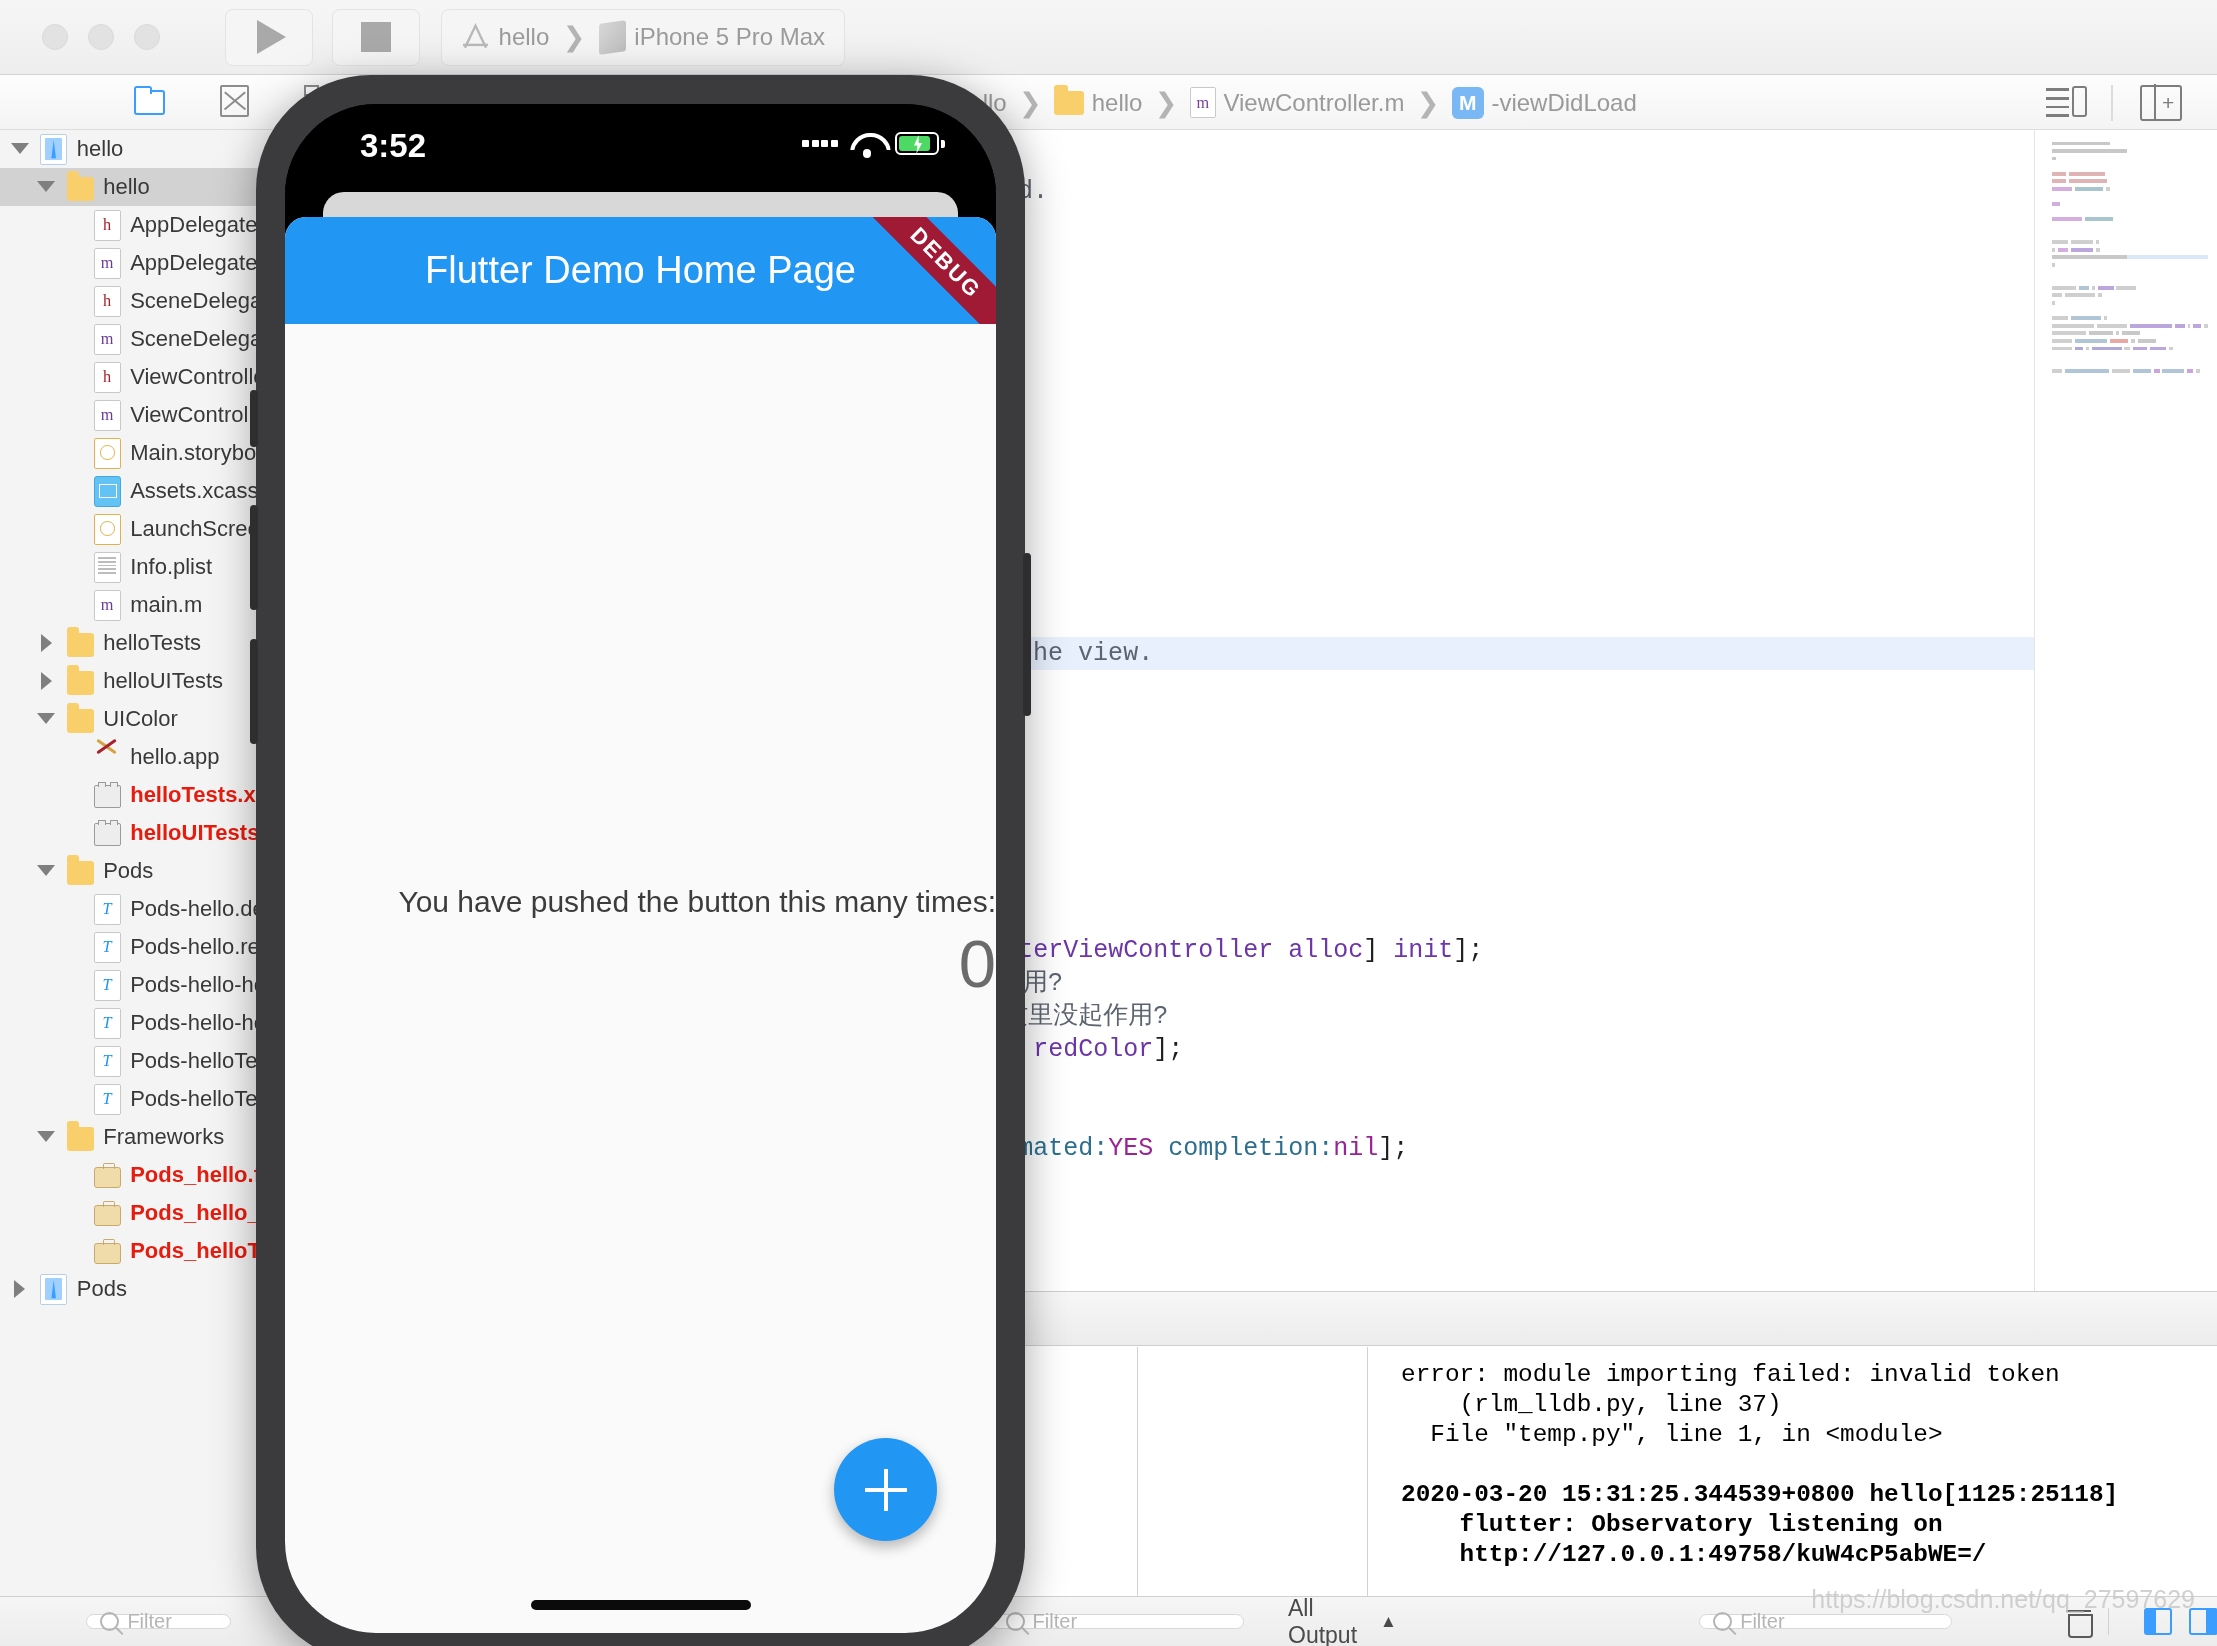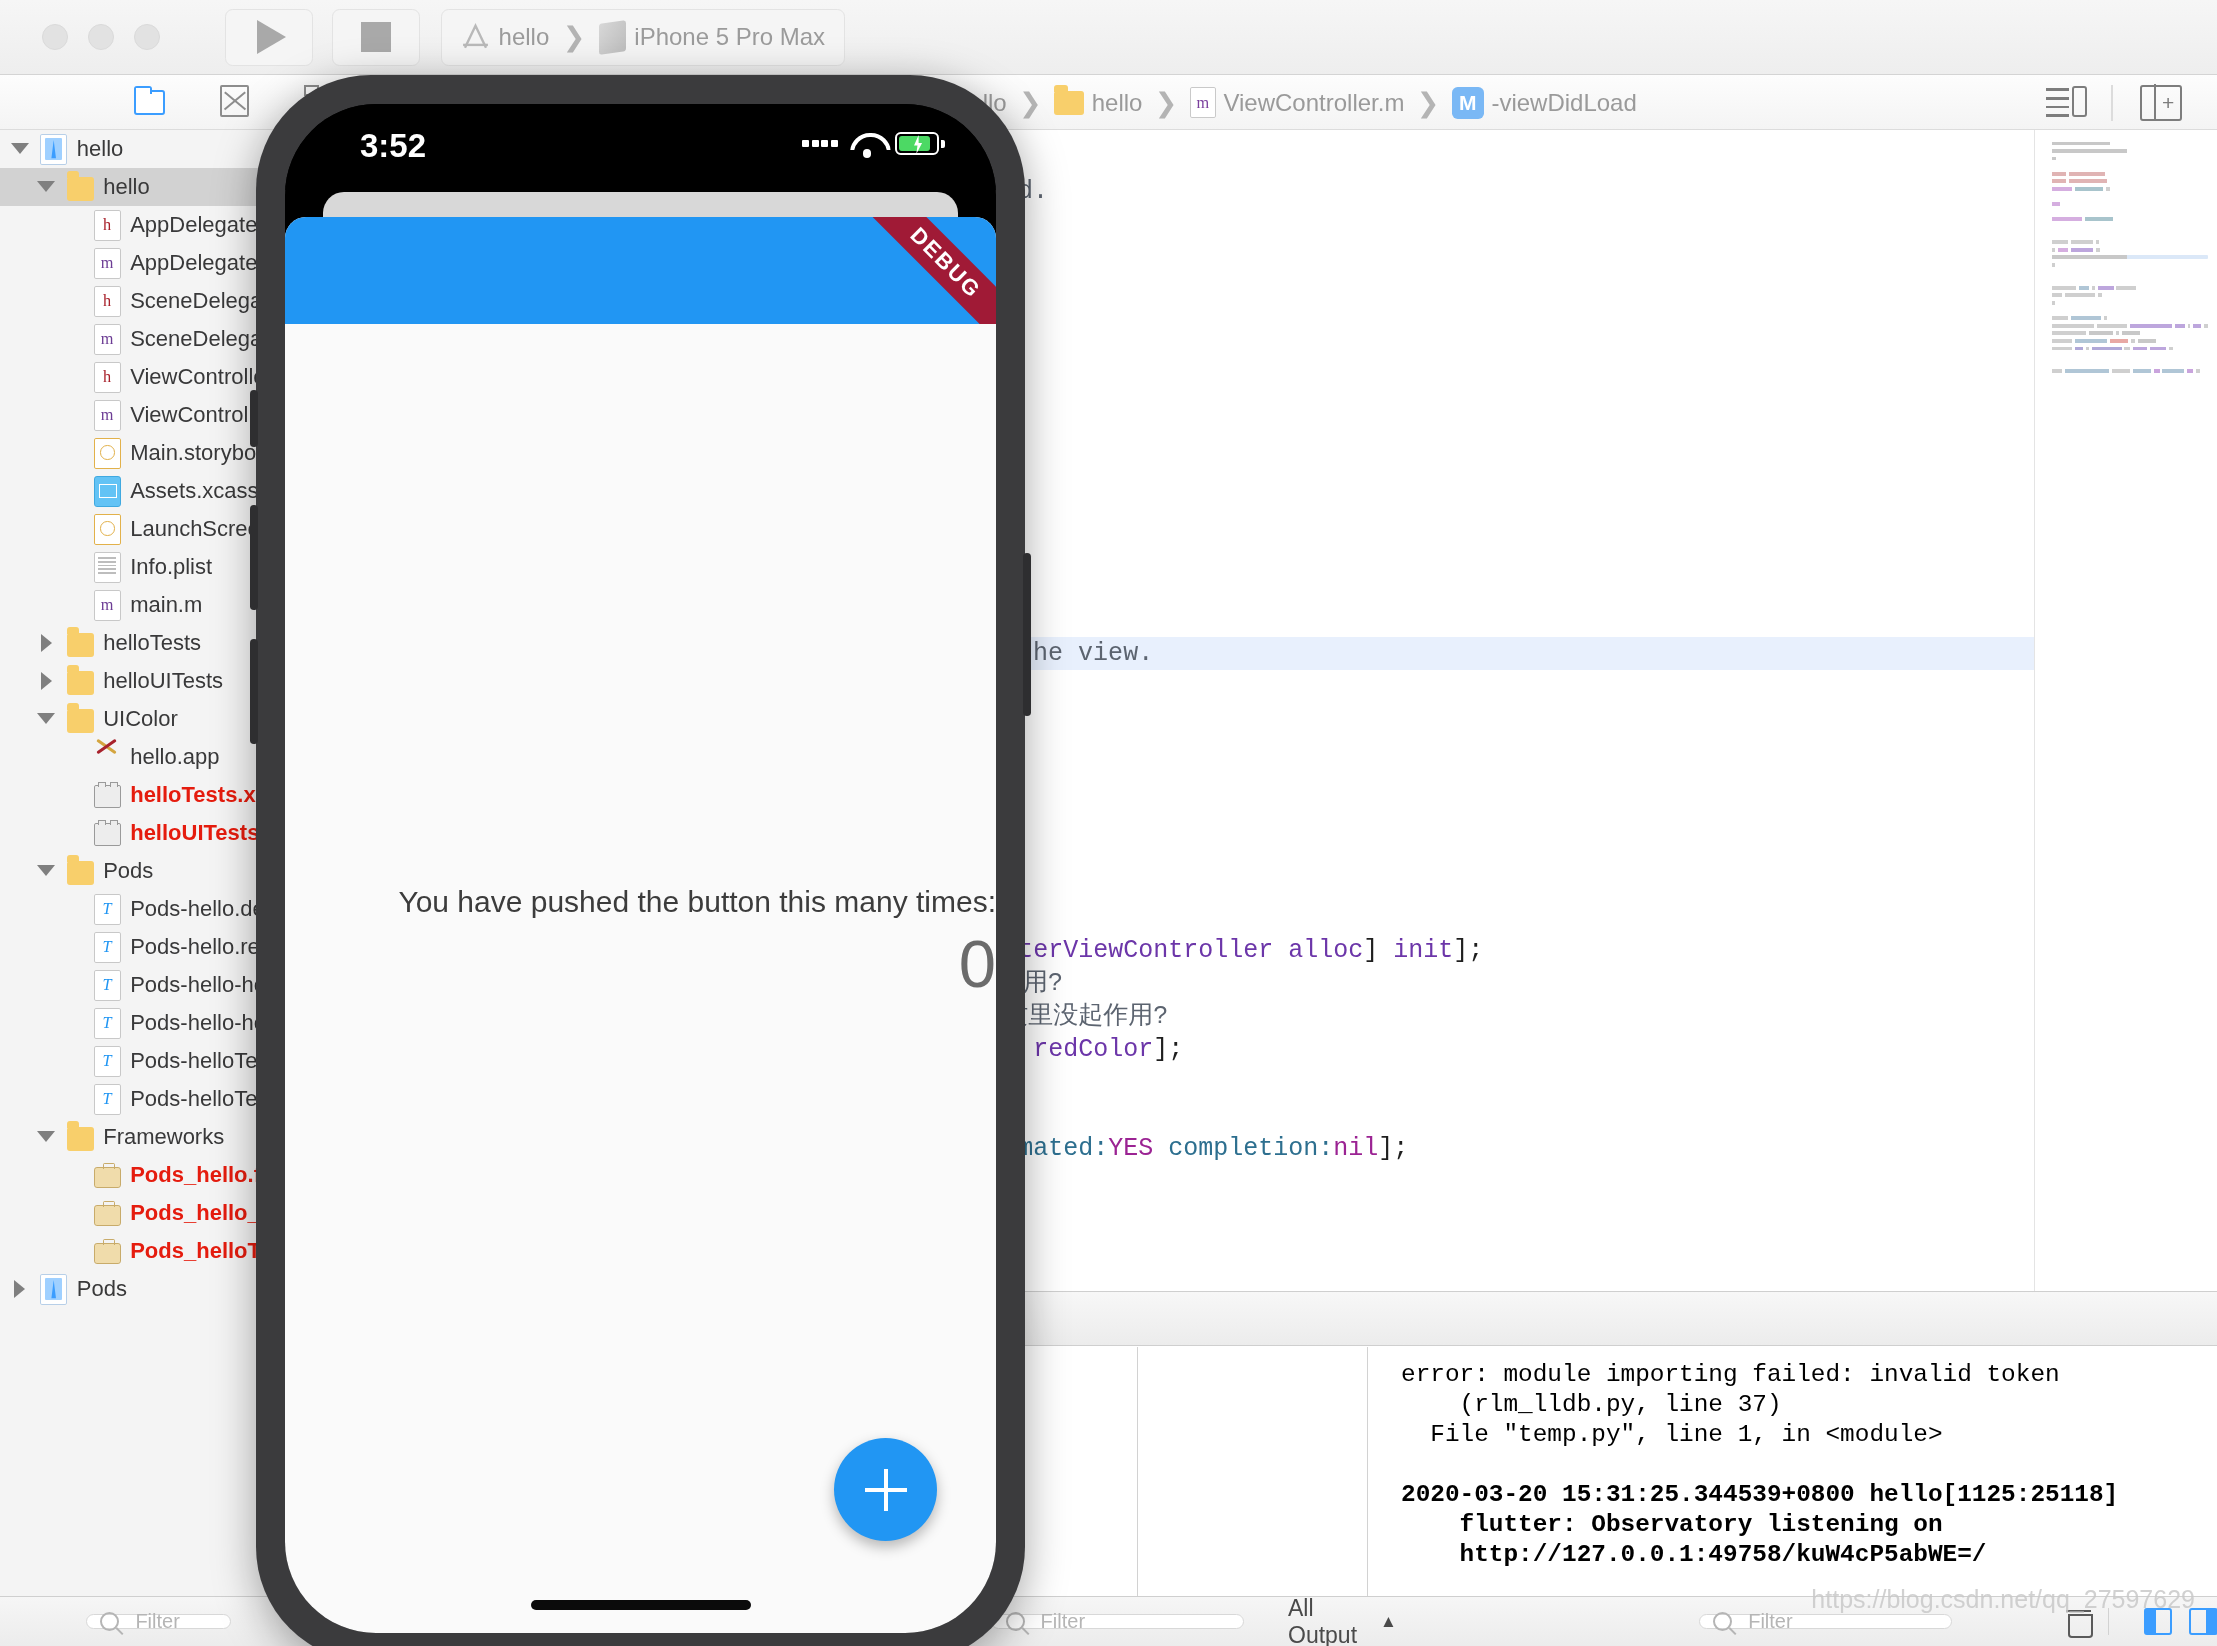--- a/index.html
+++ b/index.html
@@ -255,21 +255,21 @@
   .console-divider{ position:absolute; left:1367px; top:1347px; bottom:50px; width:1px; background:#d2d2d2; }
 
   
   .bottombar{
     position:absolute; left:0; right:0; bottom:0; height:50px;
     background:linear-gradient(#f6f6f6,#ececec); border-top:1px solid #cfcfcf;
     display:flex; align-items:center;
   }
   .filterbox{
     height:15px;border:1px solid #d8d8d8;border-radius:16.3px;background:#fff;
-    display:flex;align-items:center;gap:16px;padding:0 13.4px;font-size:20px;color:#b5b5b5;
+    display:flex;align-items:center;gap:8px;padding:0 13.4px;font-size:20px;color:#b5b5b5;
   }
   .magn{
     width:19px;height:19px;border:2.4px solid #b5b5b5;border-radius:50%;position:relative;flex:0 0 19px;
   }
   .magn:after{content:"";position:absolute;right:-6.7px;bottom:-2.9px;width:8.6px;height:2.4px;background:#b5b5b5;transform:rotate(45deg);}
   .alloutput{ font-size:23px;color:#4a4a4a;display:flex;align-items:center;gap:7.6px; }
   .trash{ width:23px;height:25px;position:relative;}
   .trash:before{content:"";position:absolute;left:1px;top:4.8px;width:21px;height:20px;border:2.4px solid #5a5a5a;border-radius:0 0 3.8px 3.8px;}
   .trash:after{content:"";position:absolute;left:-1px;top:1px;width:25px;height:2.4px;background:#5a5a5a;}
   .panebtn{ width:32.5px;height:27px;border:2.9px solid #3b9dff;border-radius:2.9px;position:relative;}
@@ -805,20 +805,21 @@
           <span class="batt">
               <i></i>
               <u></u>
             </span>
         </div>
 
         <div class="card-behind"></div>
 
         <div class="flutter-app">
           <div class="appbar">
+            <div class="appbar-title">Flutter Demo Home Page</div>
             <div class="debugband">DEBUG</div>
           </div>
           <div class="body-center">
             <div class="pushed-text">You have pushed the button this many times:</div>
             <div class="counter">0</div>
           </div>
           <div class="fab">
             <span class="fab-plus"></span>
           </div>
         </div>

